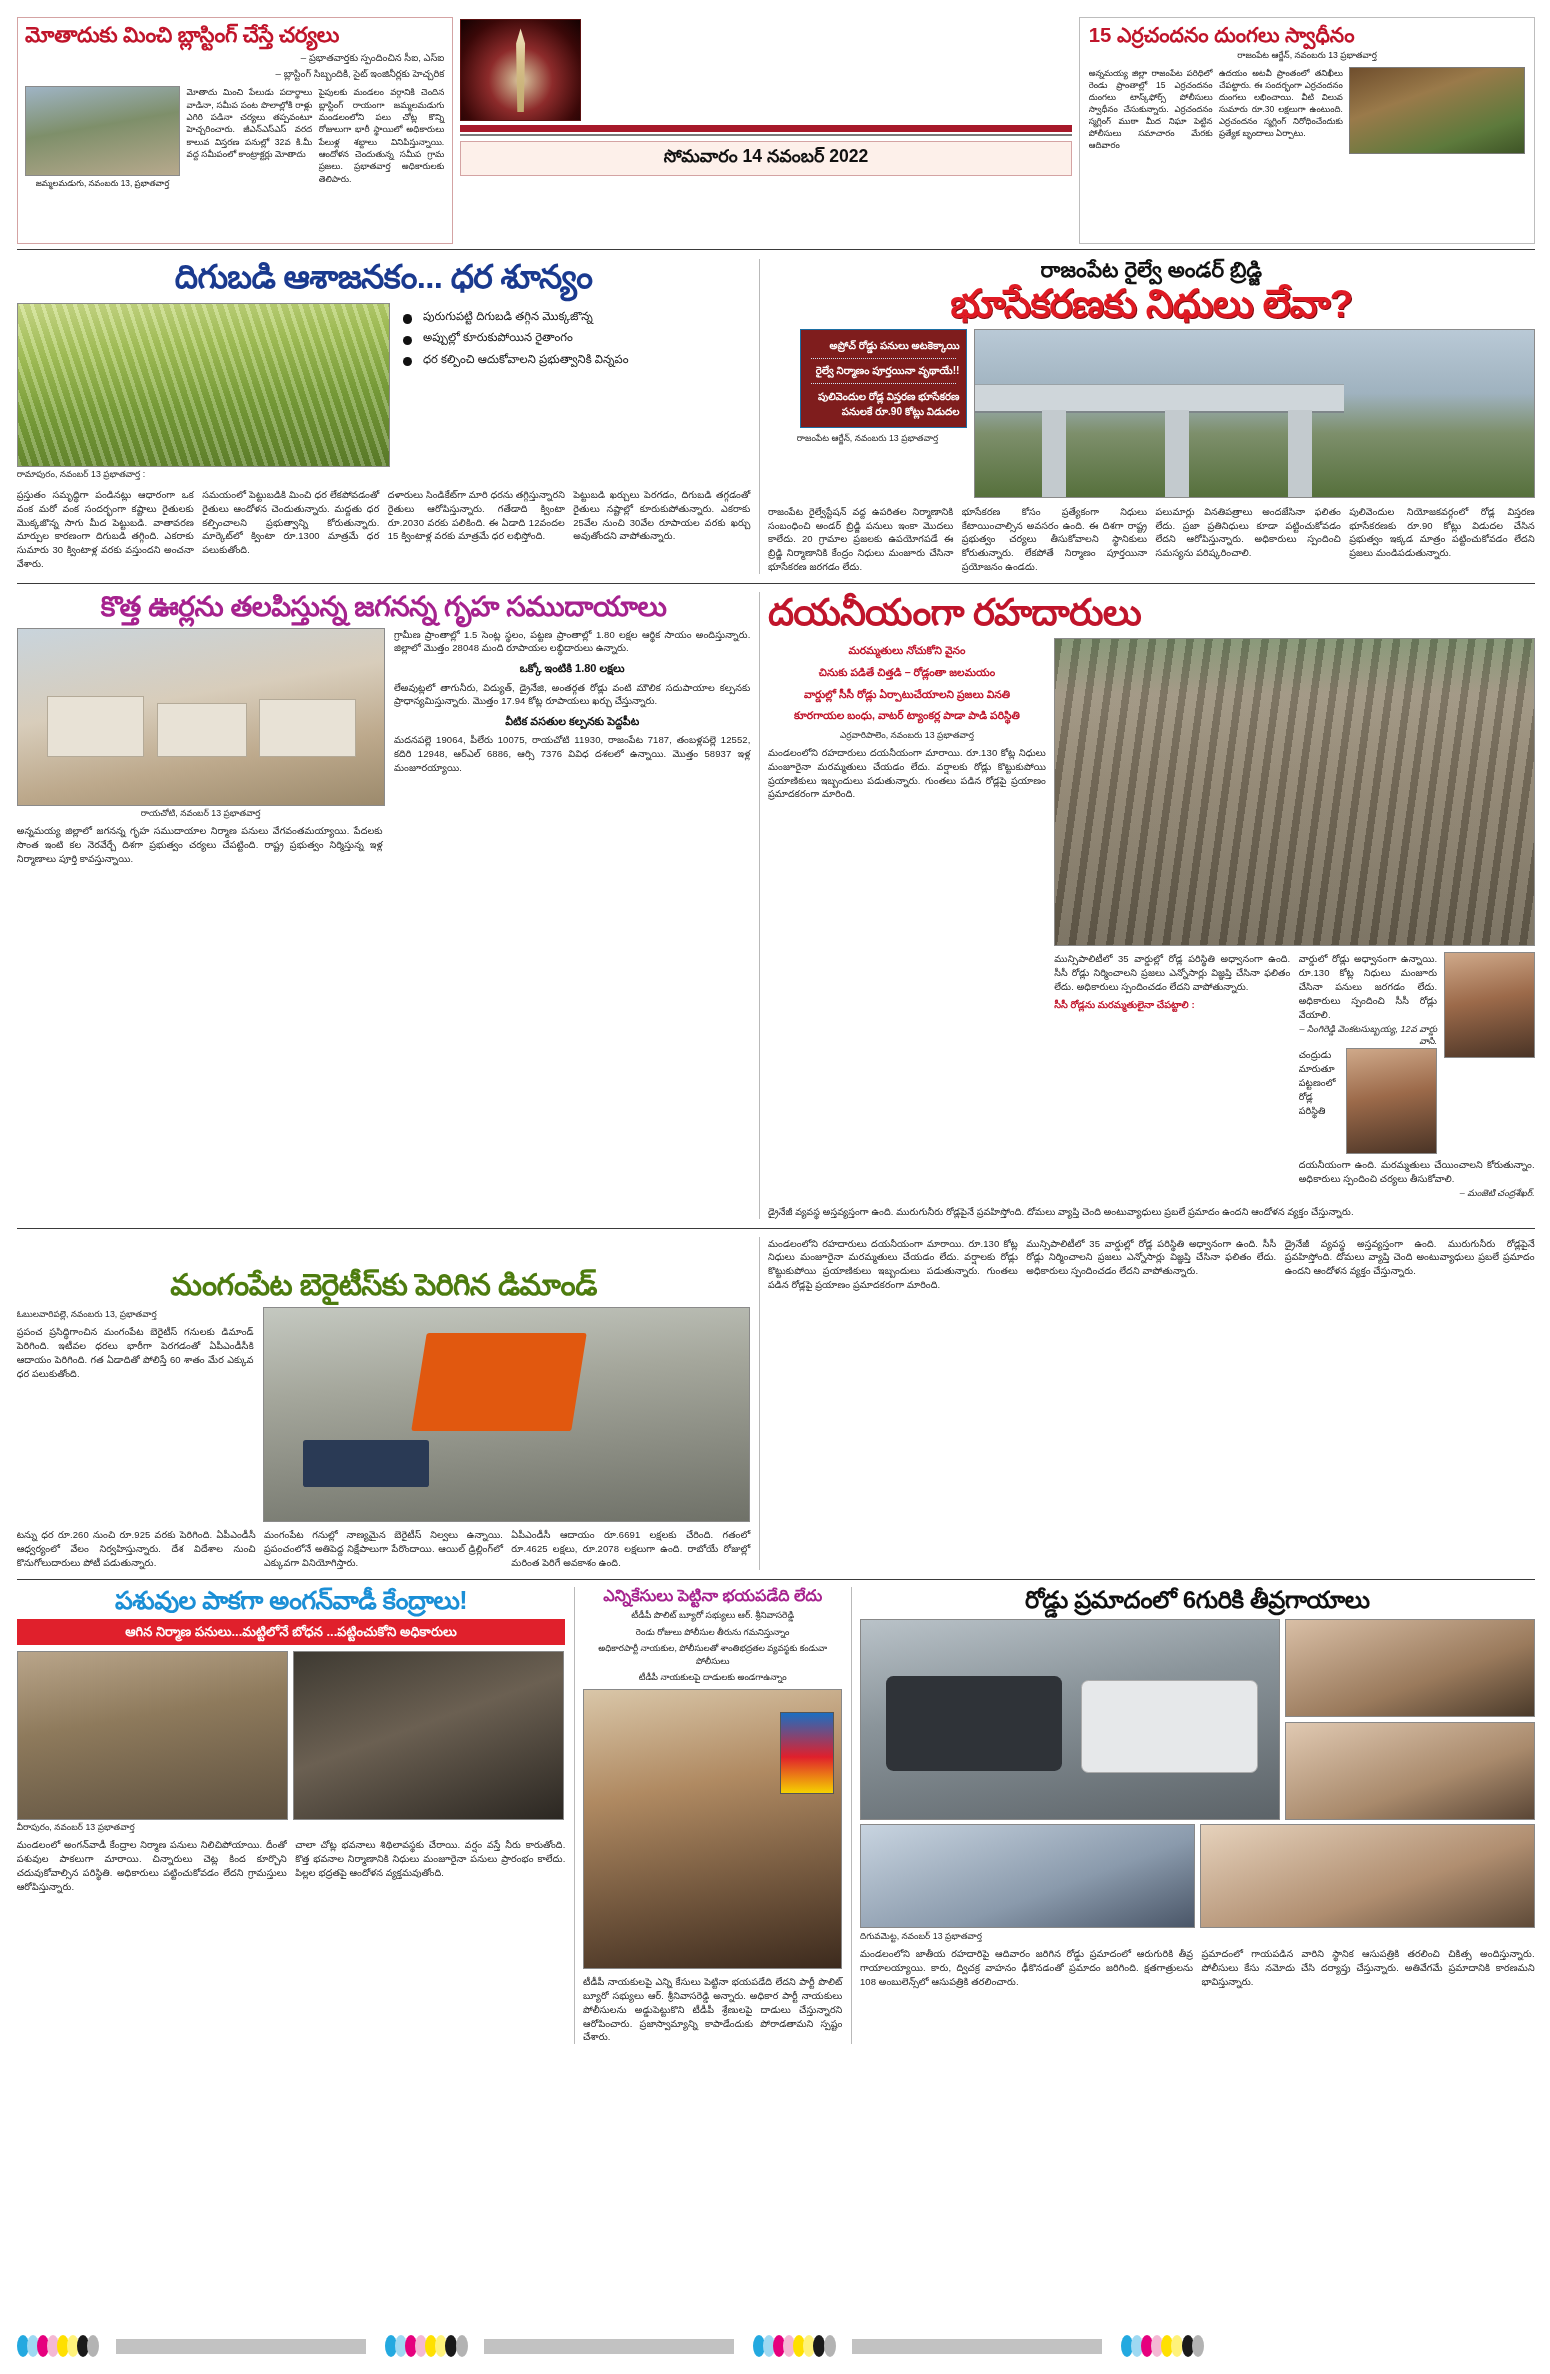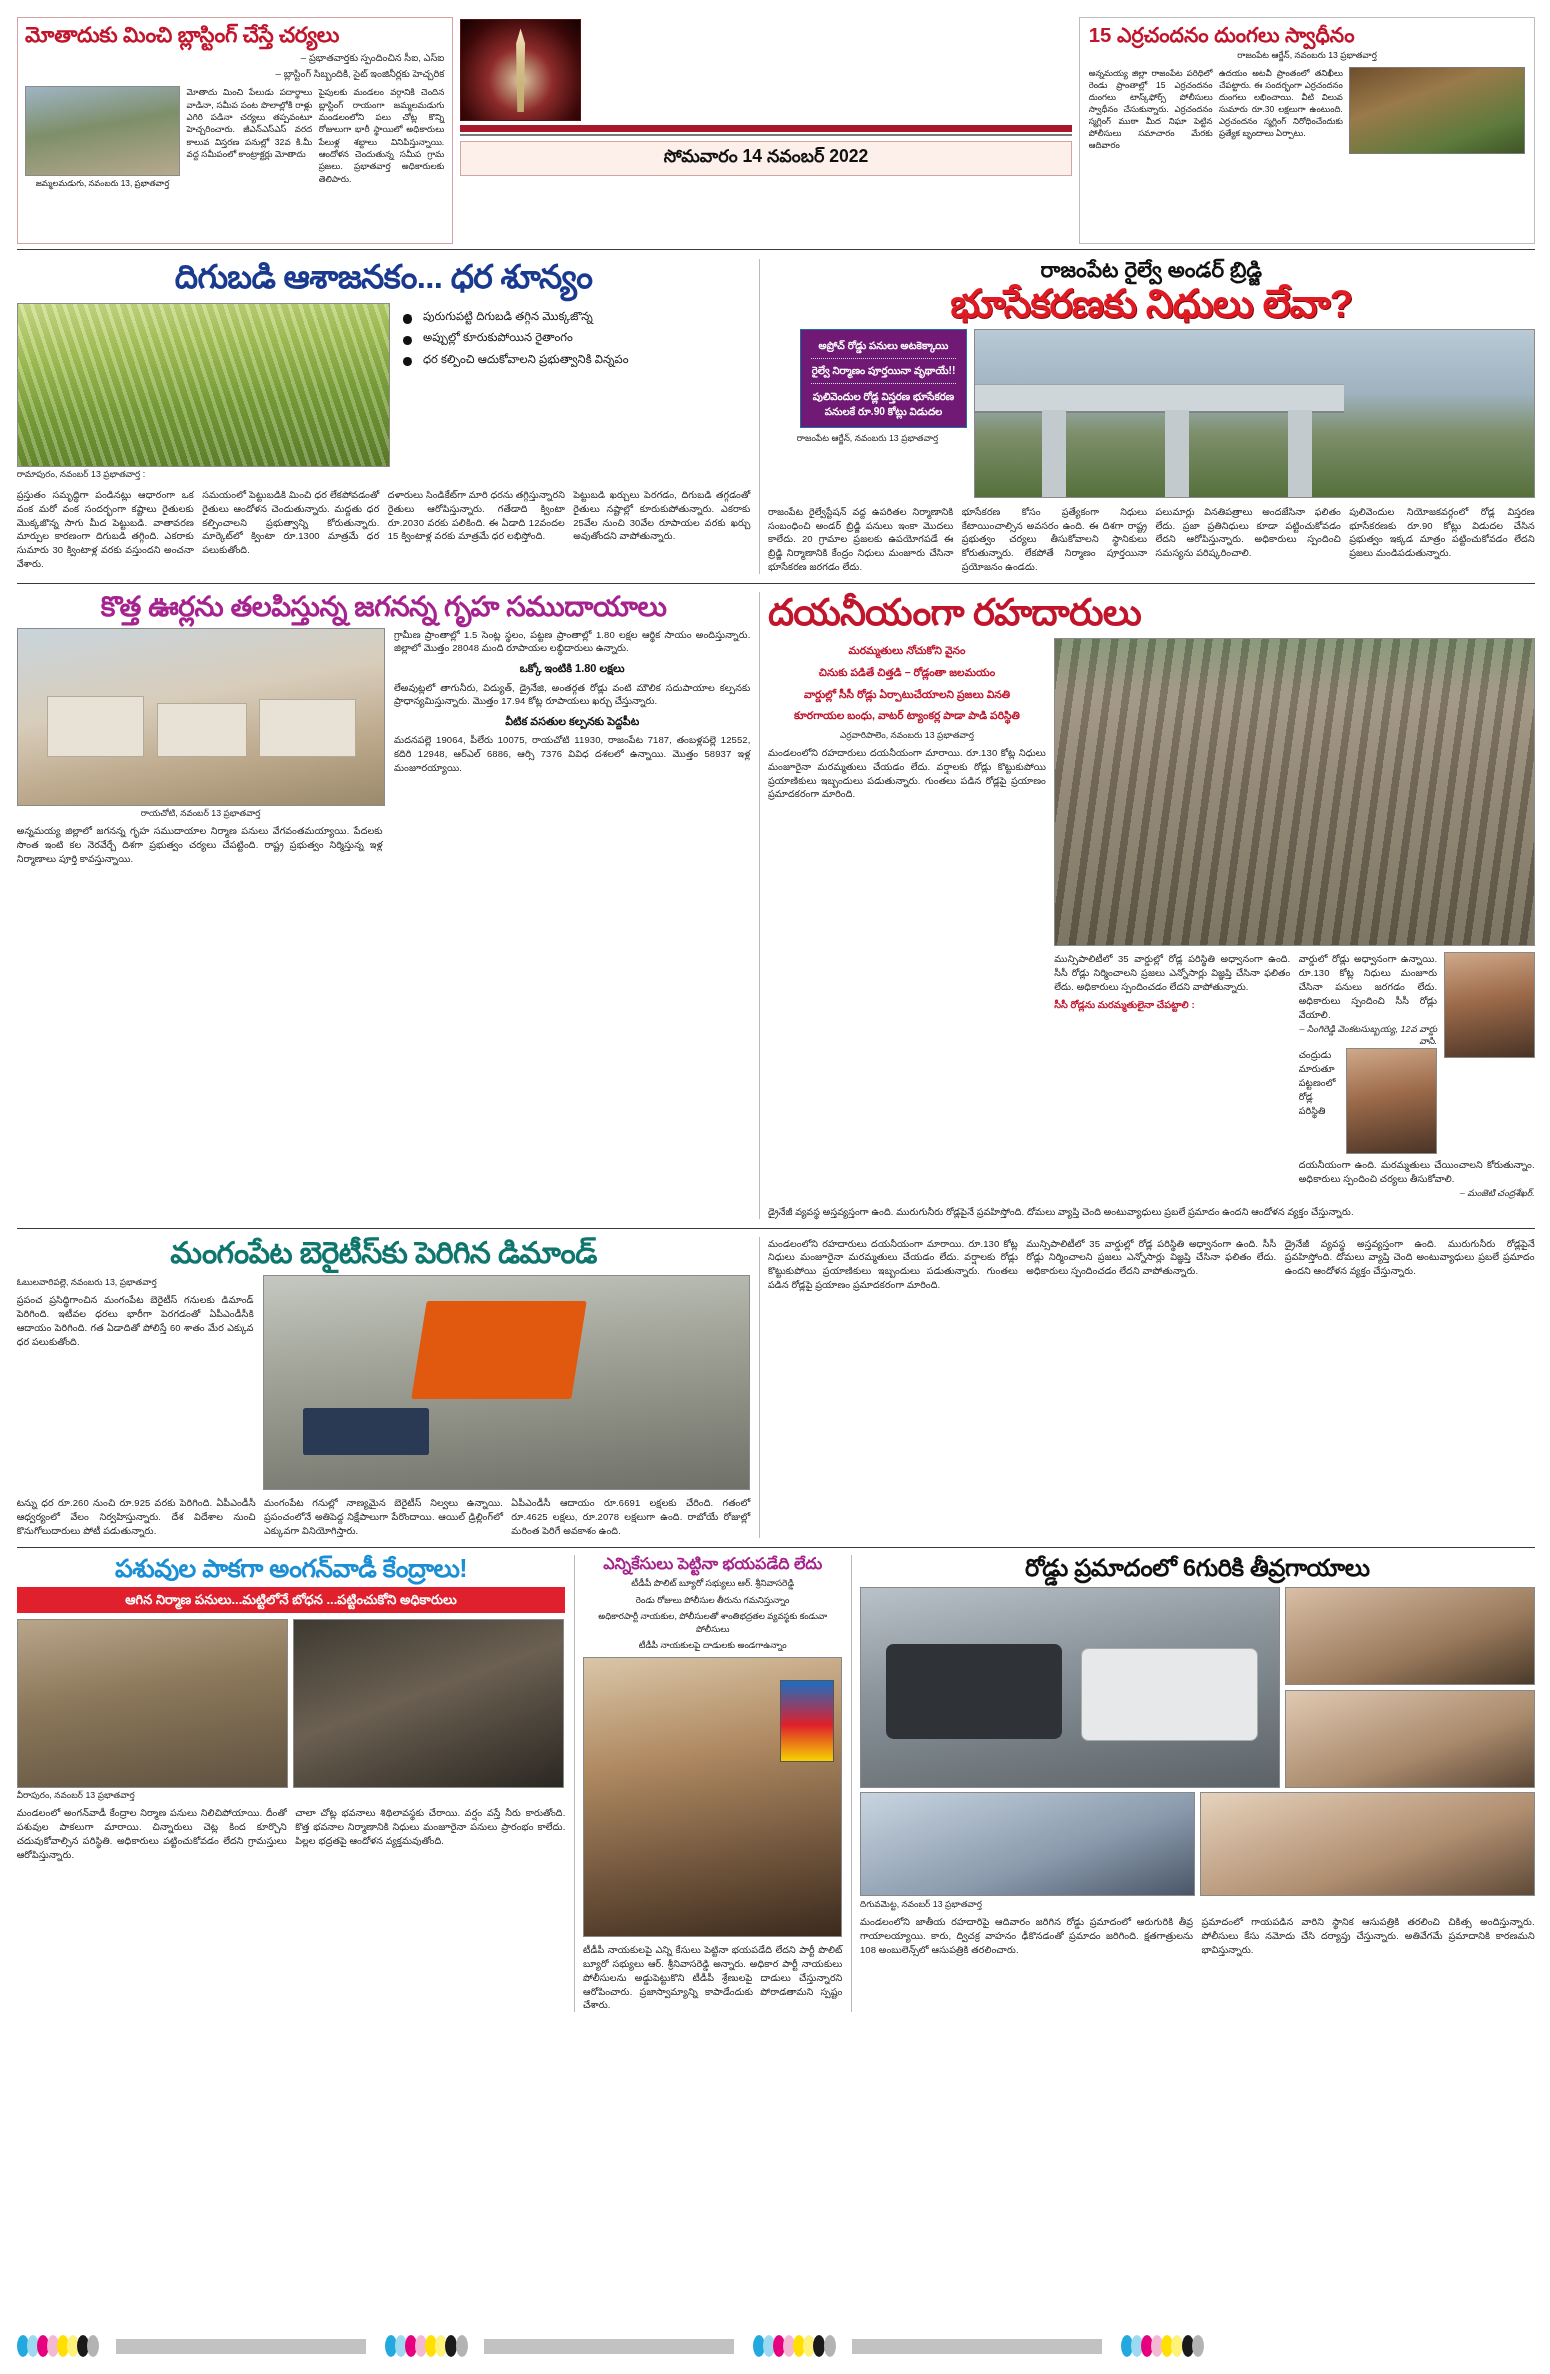--- a/index.html
+++ b/index.html
@@ -75,21 +75,21 @@
   .cols4{display:flex;gap:8.3px;margin-top:6.5px;}
   .cols4 > div{flex:1;}
 
   .s2r-head1{color:#111;font-size:21.3px;font-weight:bold;text-align:center;line-height:1.1;}
   .s2r-head2{color:#e01b24;font-size:39px;font-weight:bold;text-align:center;line-height:1.02;letter-spacing:-0.9px;margin-top:1.9px;
     text-shadow:0.9px 0.9px 0 #7a0a0e;}
   .bridge-photo{height:167px;background:linear-gradient(180deg,#b9c9d6 0%,#9fb2bf 38%,#7d8f6b 62%,#56703c 100%);
     border:0.9px solid #8a8a8a;position:relative;overflow:hidden;}
   .bridge-photo .deck{position:absolute;left:0;top:32%;width:66%;height:16%;background:#cfd6da;border-top:1.9px solid #9aa2a6;border-bottom:2.8px solid #7e868a;}
   .bridge-photo .pier{position:absolute;top:48%;width:24px;height:52%;background:#c3cace;}
-  .callout{background:#701a75;color:#fff;padding:7.4px 6.5px;font-size:10.2px;text-align:center;line-height:1.5;font-weight:bold;
+  .callout{background:#7f1d1d;color:#fff;padding:7.4px 6.5px;font-size:10.2px;text-align:right;line-height:1.5;font-weight:bold;
     border:1.9px solid #1c6ea3;margin-left:32px;}
   .callout .dots{border-top:1.9px dotted #cfe6f7;margin:4.6px 3.7px;}
   .s2r-flex{display:flex;gap:7.4px;margin-top:5.6px;}
   .s2r-cols{display:flex;gap:8.3px;margin-top:6.5px;}
   .s2r-cols > div{flex:1;}
 
   
   .sec3{display:flex;margin-top:9.3px;border-top:1.9px solid #3a3a3a;padding-top:7.4px;}
   .s3-left{width:742px;padding-right:8.3px;box-sizing:border-box;}
   .s3-right{flex:1;padding-left:8.3px;box-sizing:border-box;border-left:0.9px solid #b9b9b9;}
@@ -102,21 +102,21 @@
     border:0.9px solid #8a8a8a;position:relative;overflow:hidden;}
   .road-photo:after{content:"";position:absolute;inset:0;
     background:repeating-linear-gradient(98deg,rgba(0,0,0,.18) 0 7.4px,rgba(255,255,255,.10) 7.4px 18.6px);}
   .sub-red{color:#c0152b;font-size:10.7px;text-align:center;line-height:1.6;font-weight:bold;margin:4.6px 0;}
   .person{width:89px;height:104px;background:linear-gradient(170deg,#cfa98a 0%,#9c6a4a 45%,#4a3426 100%);border:0.9px solid #888;float:right;margin:0 0 3.7px 6.5px;}
   .attrib{font-size:9px;text-align:right;font-style:italic;color:#222;margin-top:2.8px;}
 
   
   .sec4{display:flex;margin-top:9.3px;border-top:1.9px solid #3a3a3a;padding-top:7.4px;}
   .s4-left{width:742px;padding-right:8.3px;box-sizing:border-box;}
-  .green-head{color:#0f766e;font-size:30px;font-weight:bold;text-align:center;line-height:1.05;letter-spacing:-0.6px;margin-bottom:6.5px;}
+  .green-head{color:#4d7c0f;font-size:30px;font-weight:bold;text-align:center;line-height:1.05;letter-spacing:-0.6px;margin-bottom:6.5px;margin-top:32px;}
   .mine-photo{flex:1;height:213px;background:linear-gradient(175deg,#c4c8c0 0%,#a5a79c 35%,#8c8e84 65%,#6f7168 100%);
     border:0.9px solid #8a8a8a;position:relative;overflow:hidden;}
   .mine-photo .exc{position:absolute;left:32%;top:12%;width:33%;height:46%;background:#e1580f;transform:skewX(-9deg);border-radius:2.8px;}
   .mine-photo .truck{position:absolute;left:8%;bottom:16%;width:26%;height:22%;background:#2a3a55;border-radius:2.8px;}
 
   
   .sec5{display:flex;margin-top:9.3px;border-top:1.9px solid #3a3a3a;padding-top:7.4px;}
   .s5-a{width:557px;padding-right:8.3px;box-sizing:border-box;}
   .s5-b{width:278px;padding:0 8.3px;box-sizing:border-box;border-left:0.9px solid #b9b9b9;border-right:0.9px solid #b9b9b9;}
   .s5-c{flex:1;padding-left:8.3px;box-sizing:border-box;}

